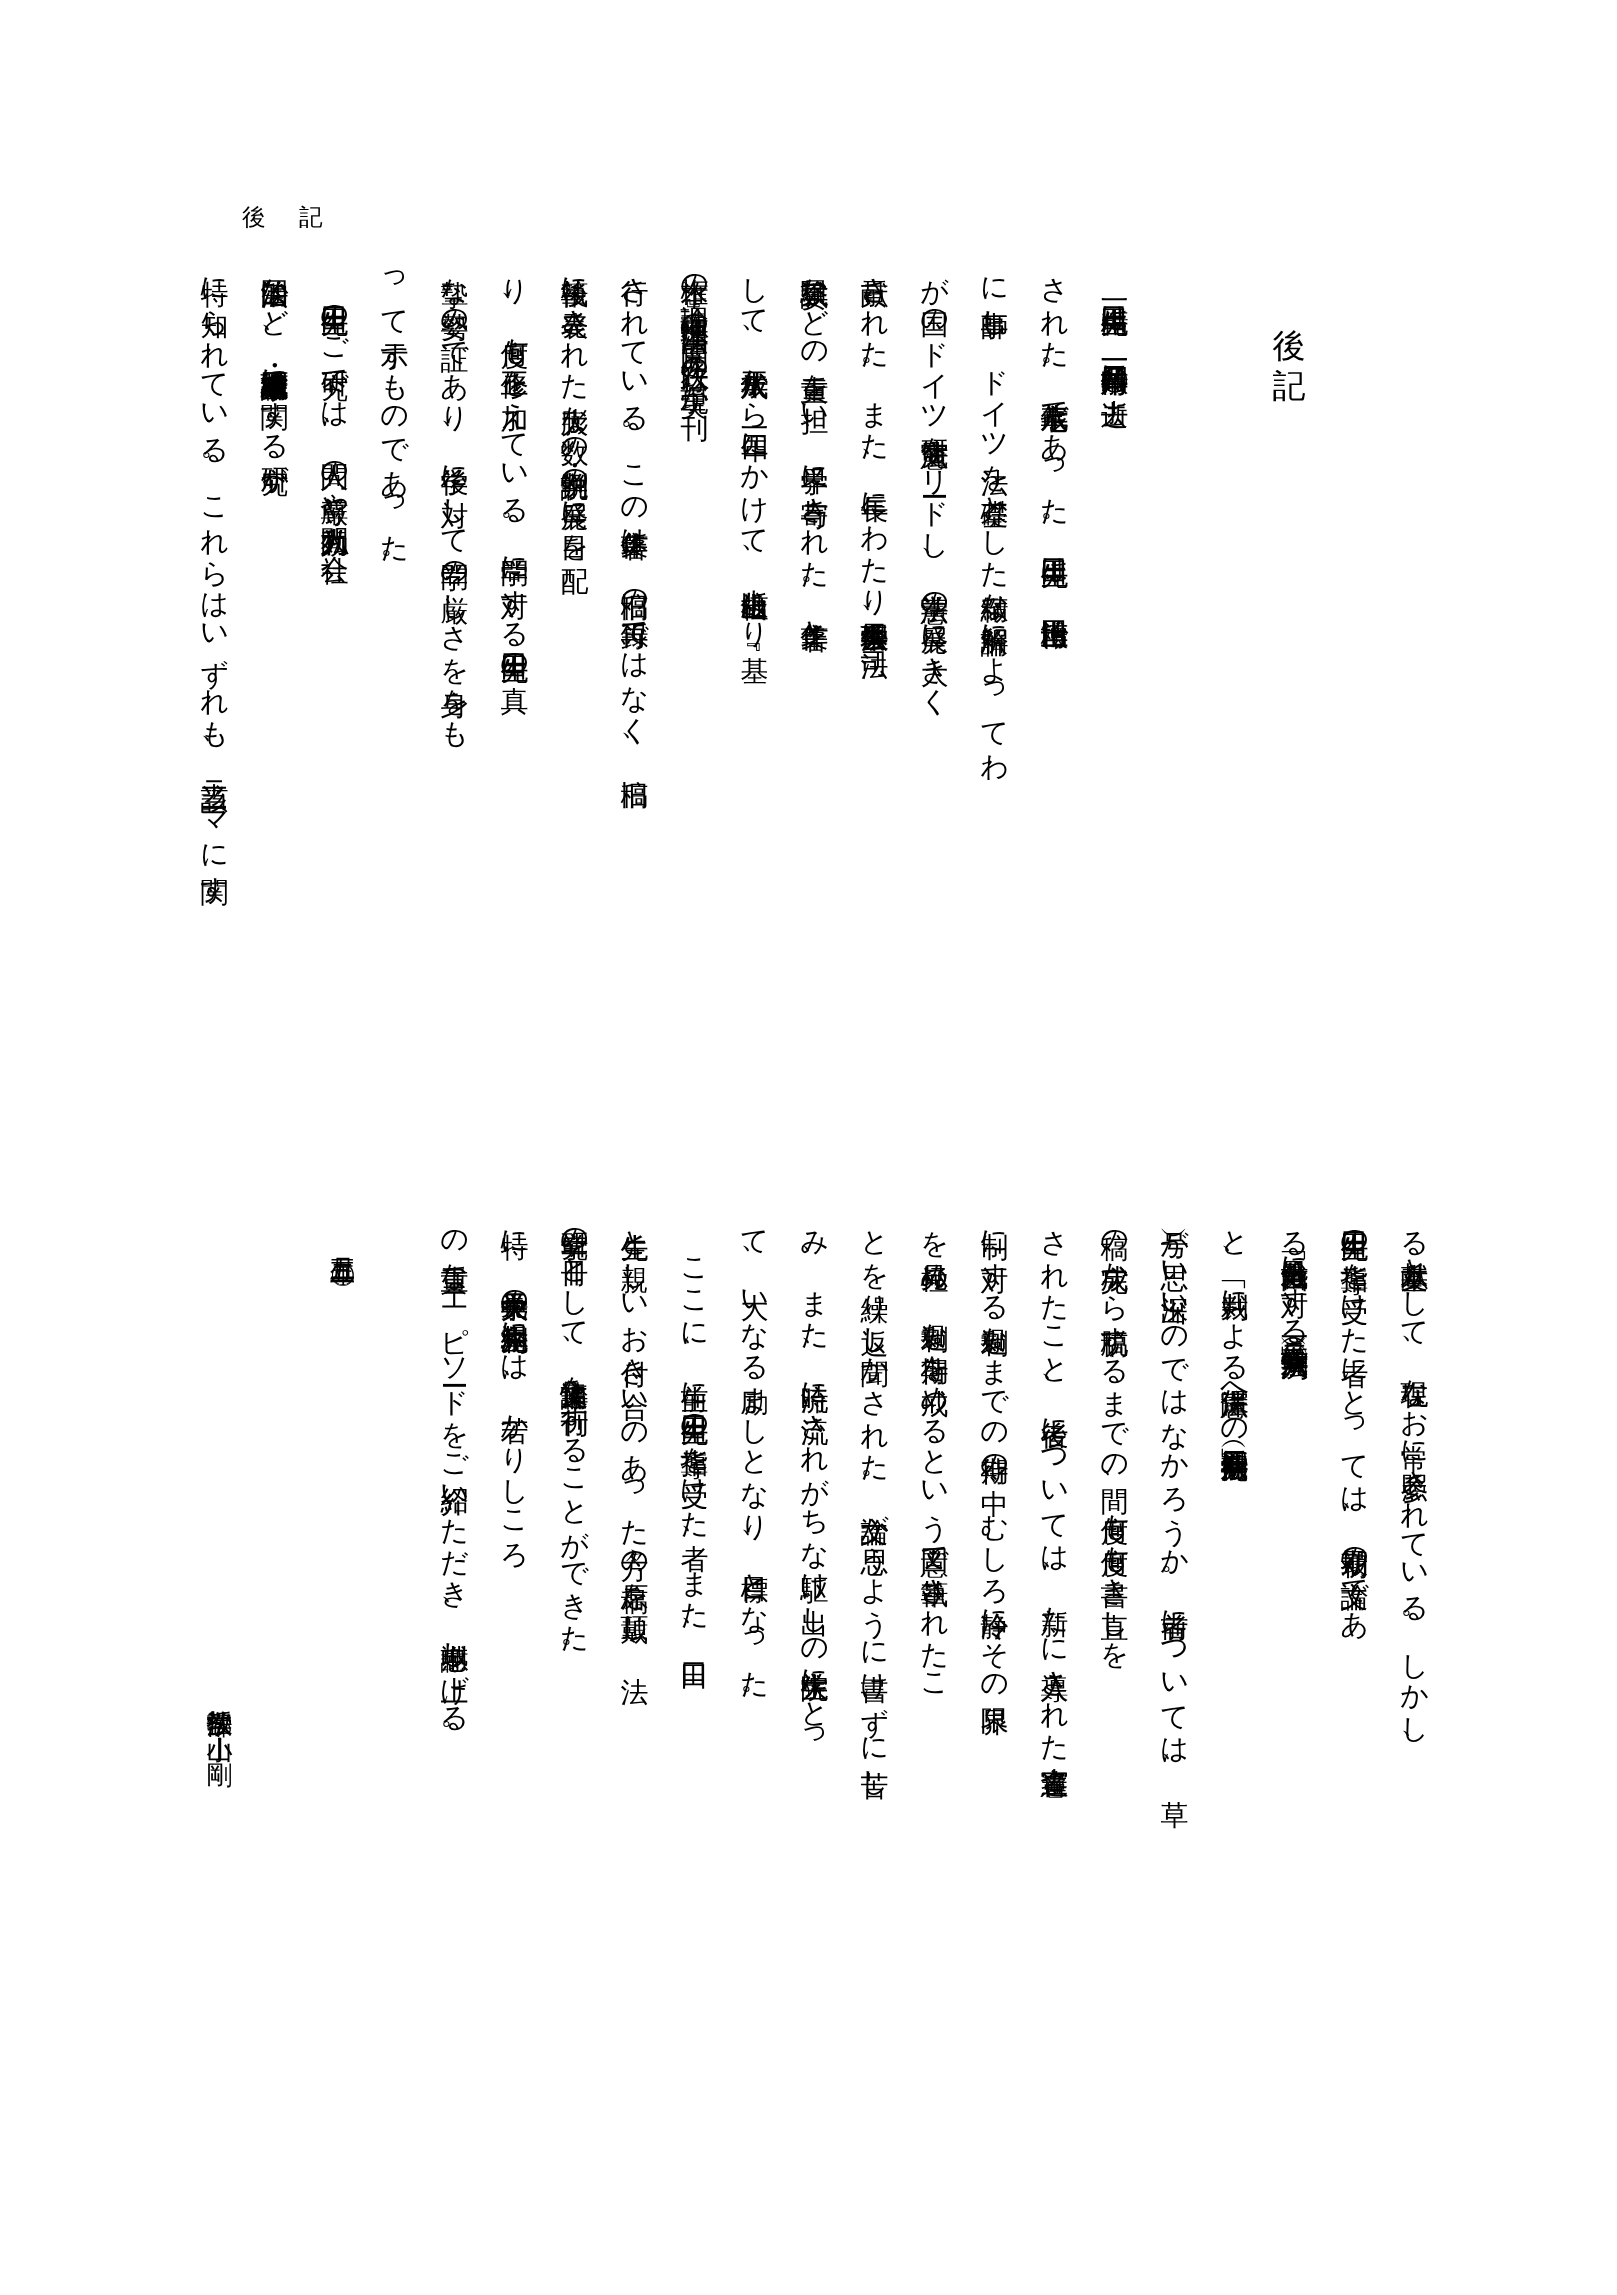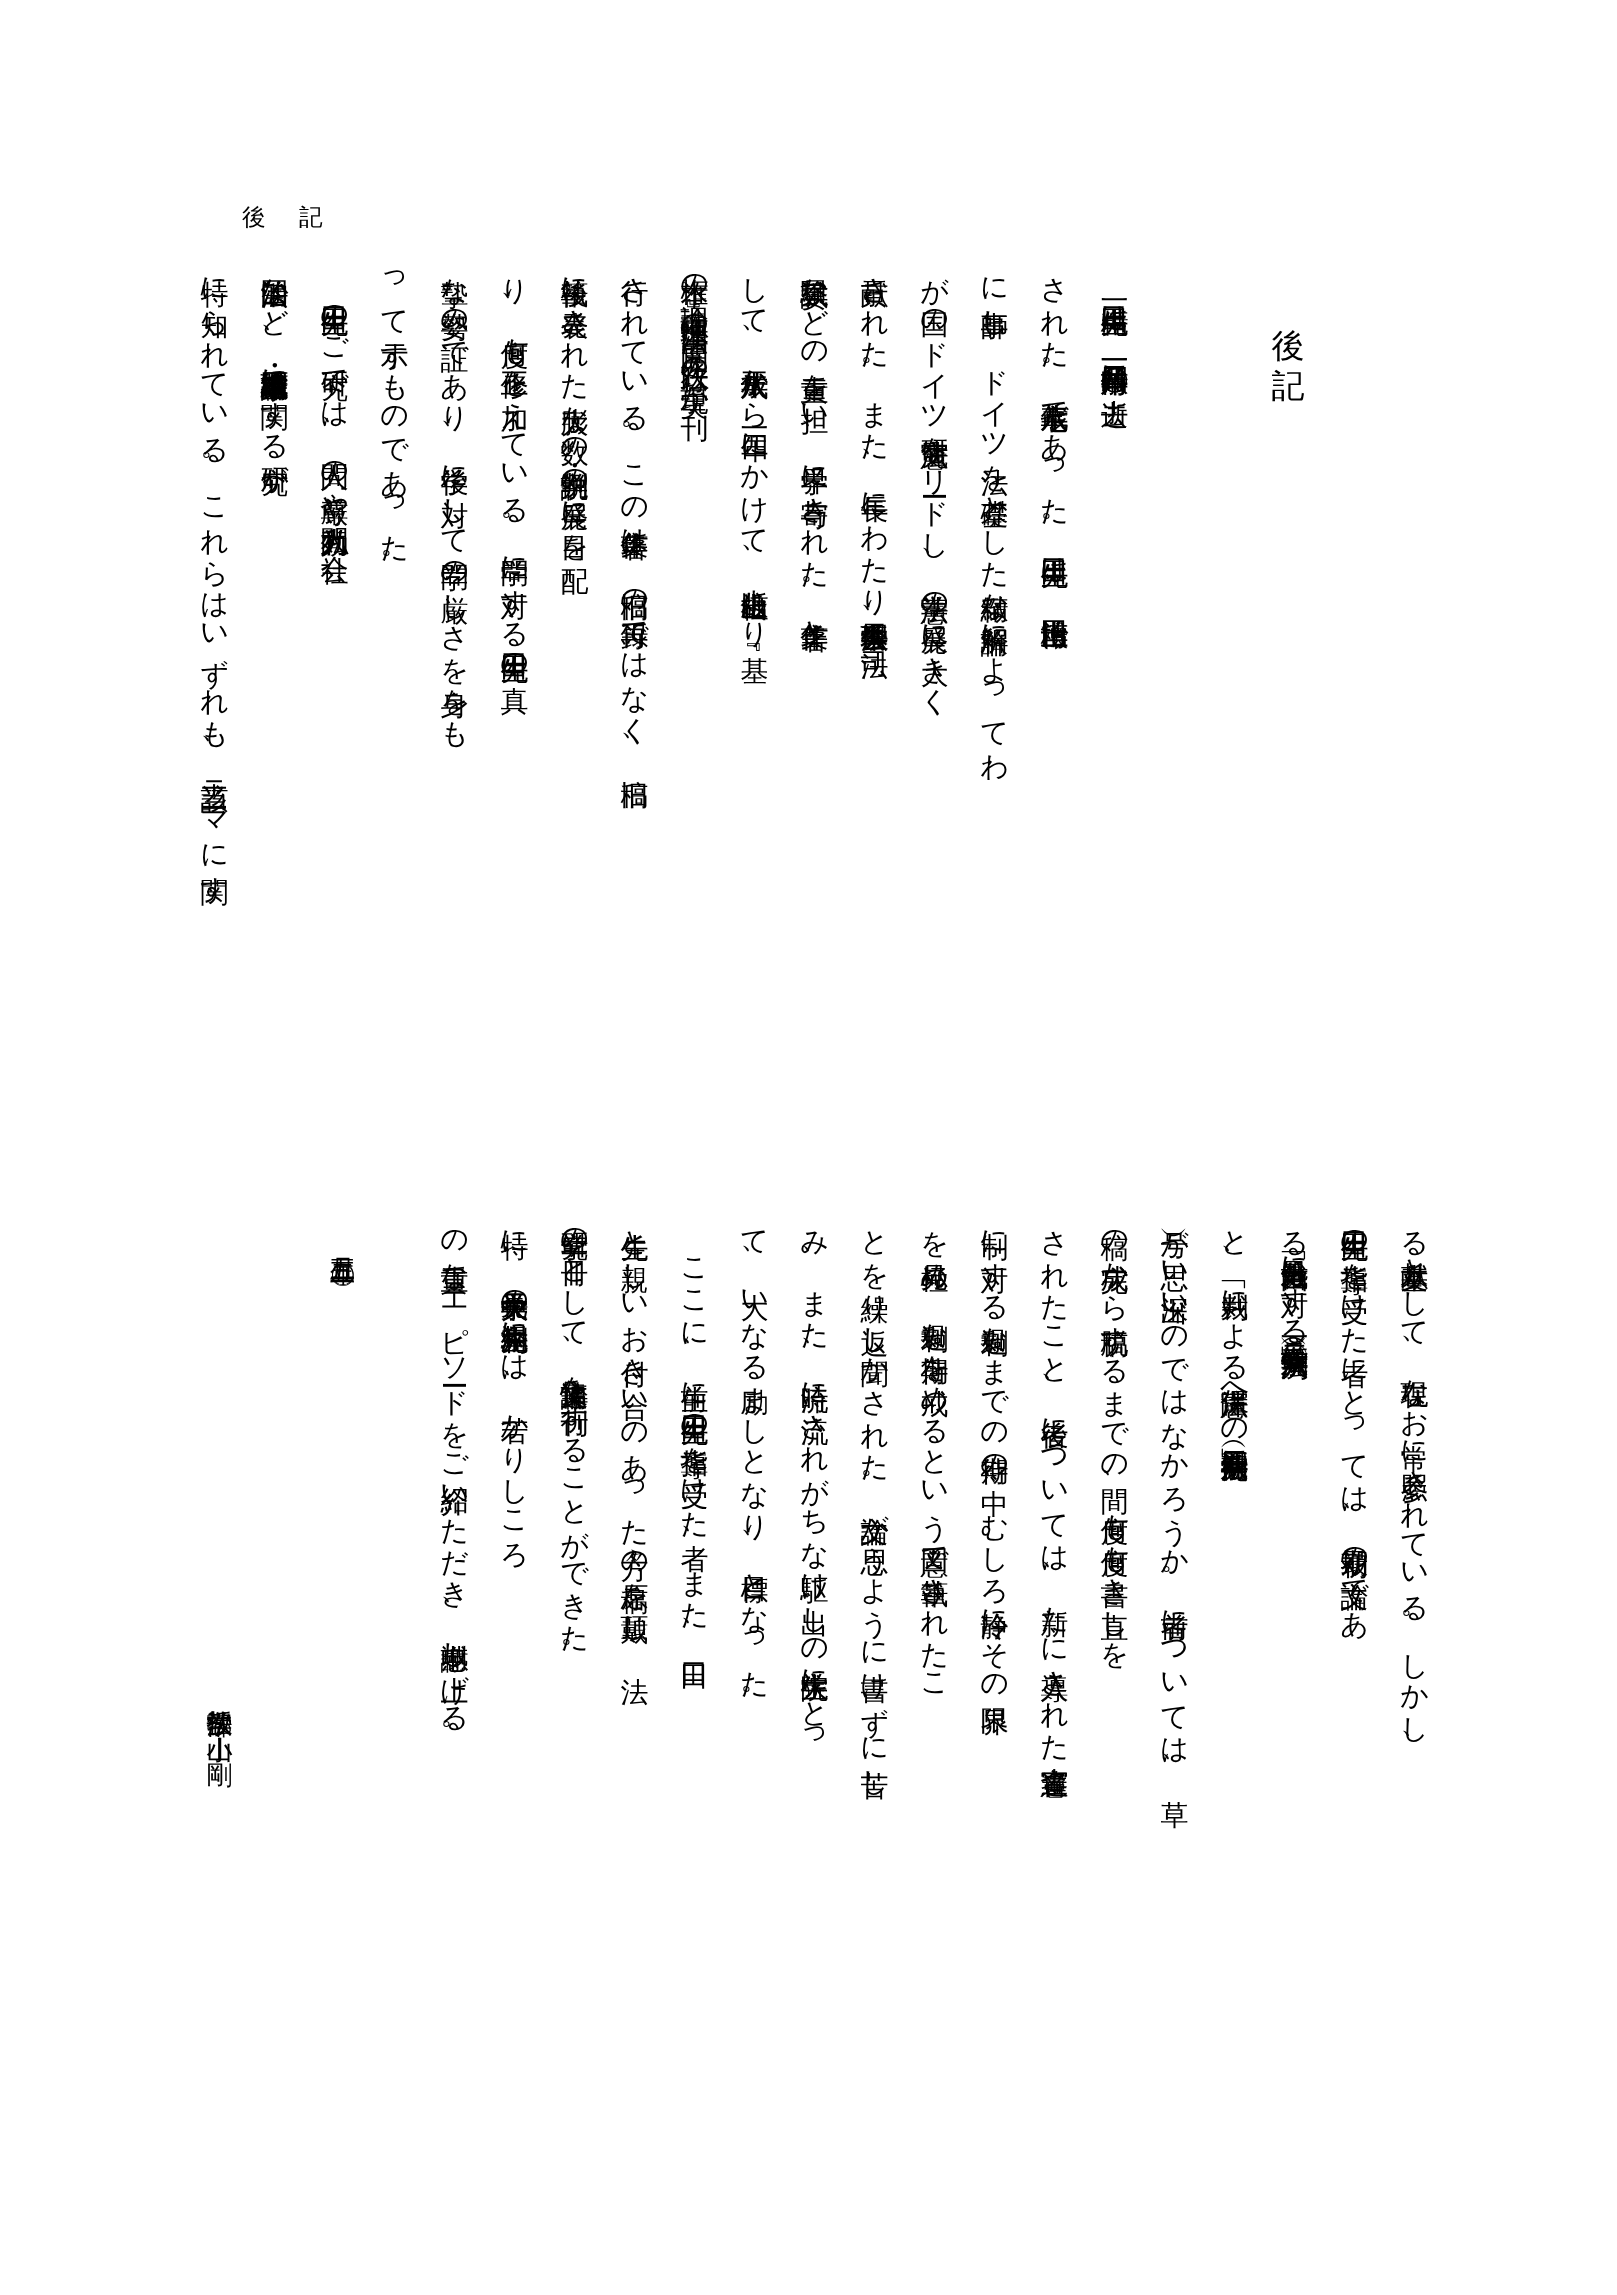--- a/index.html
+++ b/index.html
@@ -6,21 +6,21 @@
     margin: 0;
     padding: 0;
     background: #ffffff;
   }
   .page {
     position: relative;
     width: 1617px;
     height: 2069px;
     background: #ffffff;
     color: #000000;
-    font-family: Liberation Sans, sans-serif;
+    font-family: Liberation Serif, serif;
     overflow: hidden;
   }
   
   .running-header {
     position: absolute;
     left: 242px;
     top: 201px;
     font-size: 23.6px;
     letter-spacing: 4.9px;
     white-space: pre;

